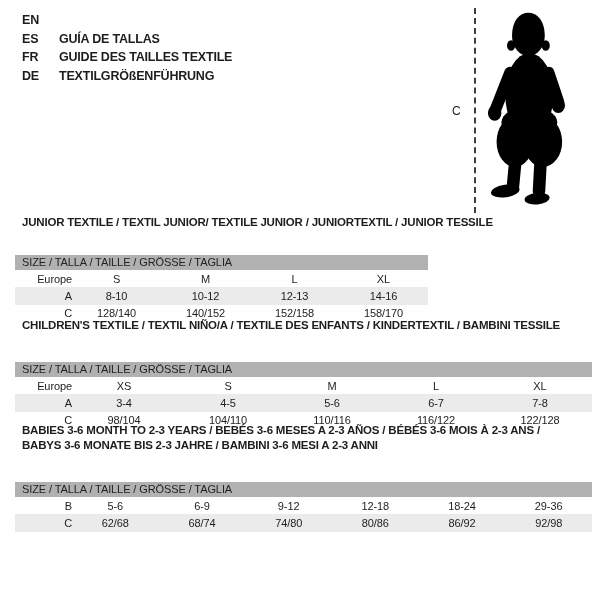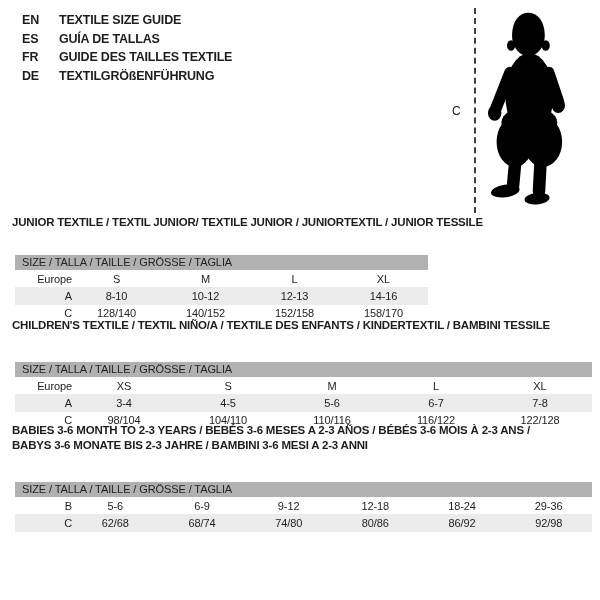--- a/index.html
+++ b/index.html
@@ -10,21 +10,21 @@
   
   .lang-block{position:absolute;left:22px;top:11px;}
   .lang-row{display:flex;height:18.6px;align-items:center;}
   .lang-code{width:37px;font-size:12.5px;font-weight:bold;letter-spacing:-0.2px;}
   .lang-label{font-size:12.5px;font-weight:bold;letter-spacing:-0.2px;}
   
   .measure-line{position:absolute;left:474px;top:8px;height:205px;width:0;border-left:2px dashed #3d3d3d;}
   .measure-c{position:absolute;left:452px;top:104px;font-size:12px;}
   .baby-svg{position:absolute;left:481px;top:5px;}
   
-  .sec-title{position:absolute;left:12px;font-size:11.5px;font-weight:bold;letter-spacing:-0.2px;white-space:nowrap;}
+  .sec-title{position:absolute;left:22px;font-size:11.5px;font-weight:bold;letter-spacing:-0.2px;white-space:nowrap;}
   .sec-title .line{line-height:15px;}
   
   .size-table{position:absolute;margin-top:16px;}
   .thead{height:15px;line-height:15px;background:#b1b1b1;color:#222;
          font-size:11px;padding-left:7px;letter-spacing:-0.1px;}
   .trow{display:grid;height:17.3px;align-items:center;font-size:11px;letter-spacing:-0.1px;}
   .cols4{grid-template-columns:57px repeat(4,1fr);}
   .cols5{grid-template-columns:57px repeat(5,1fr);}
   .cols6{grid-template-columns:57px repeat(6,1fr);}
   .trow .lbl{text-align:right;padding-left:7px;}
@@ -35,21 +35,20 @@
   .legend .line{font-size:11.5px;font-weight:bold;letter-spacing:-0.2px;line-height:18.6px;white-space:nowrap;}
 </style>
 </head>
 <body>
 
 <div class="page">
 
   <div class="lang-block">
     <div class="lang-row">
       <span class="lang-code">EN</span>
-      <span class="lang-label">TEXTILE SIZE GUIDE</span>
     </div>
     <div class="lang-row">
       <span class="lang-code">ES</span>
       <span class="lang-label">GUÍA DE TALLAS</span>
     </div>
     <div class="lang-row">
       <span class="lang-code">FR</span>
       <span class="lang-label">GUIDE DES TAILLES TEXTILE</span>
     </div>
     <div class="lang-row">

